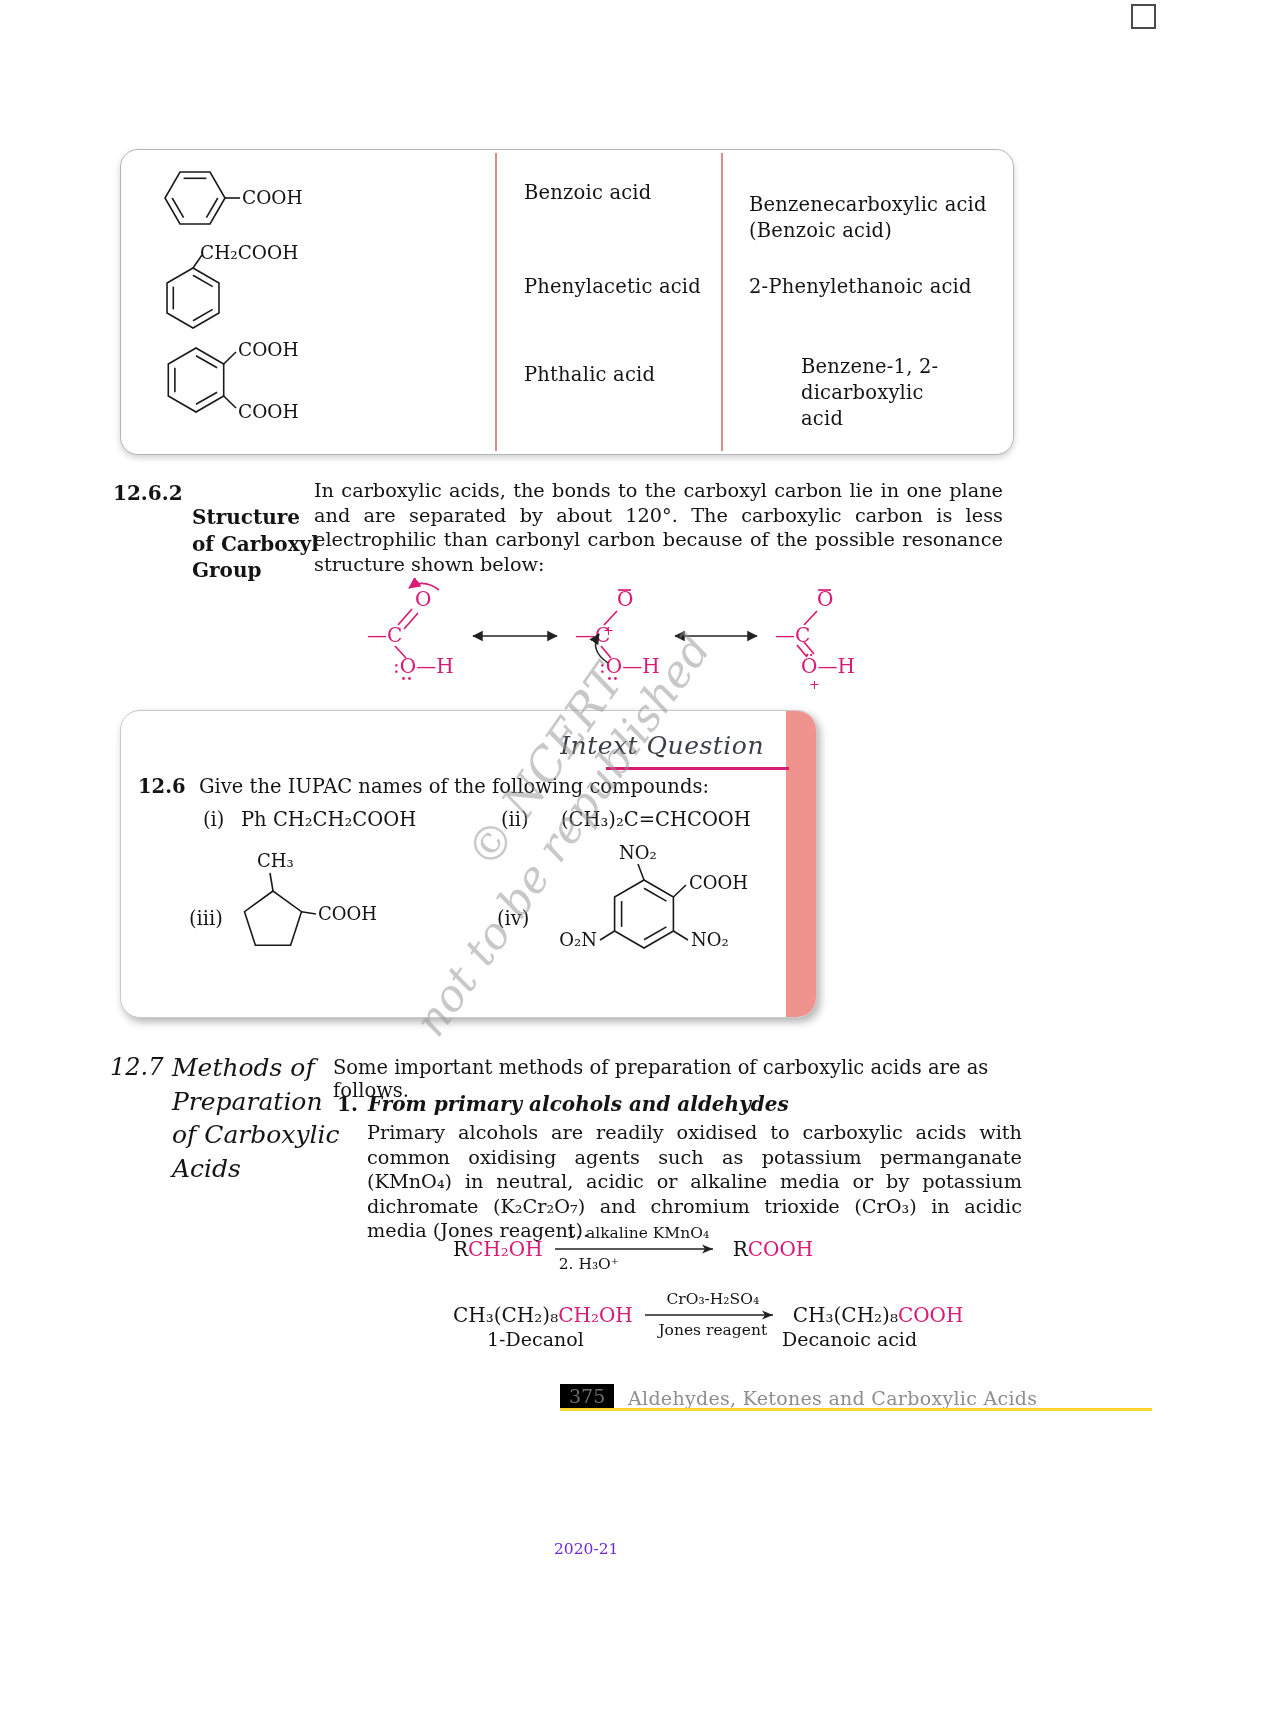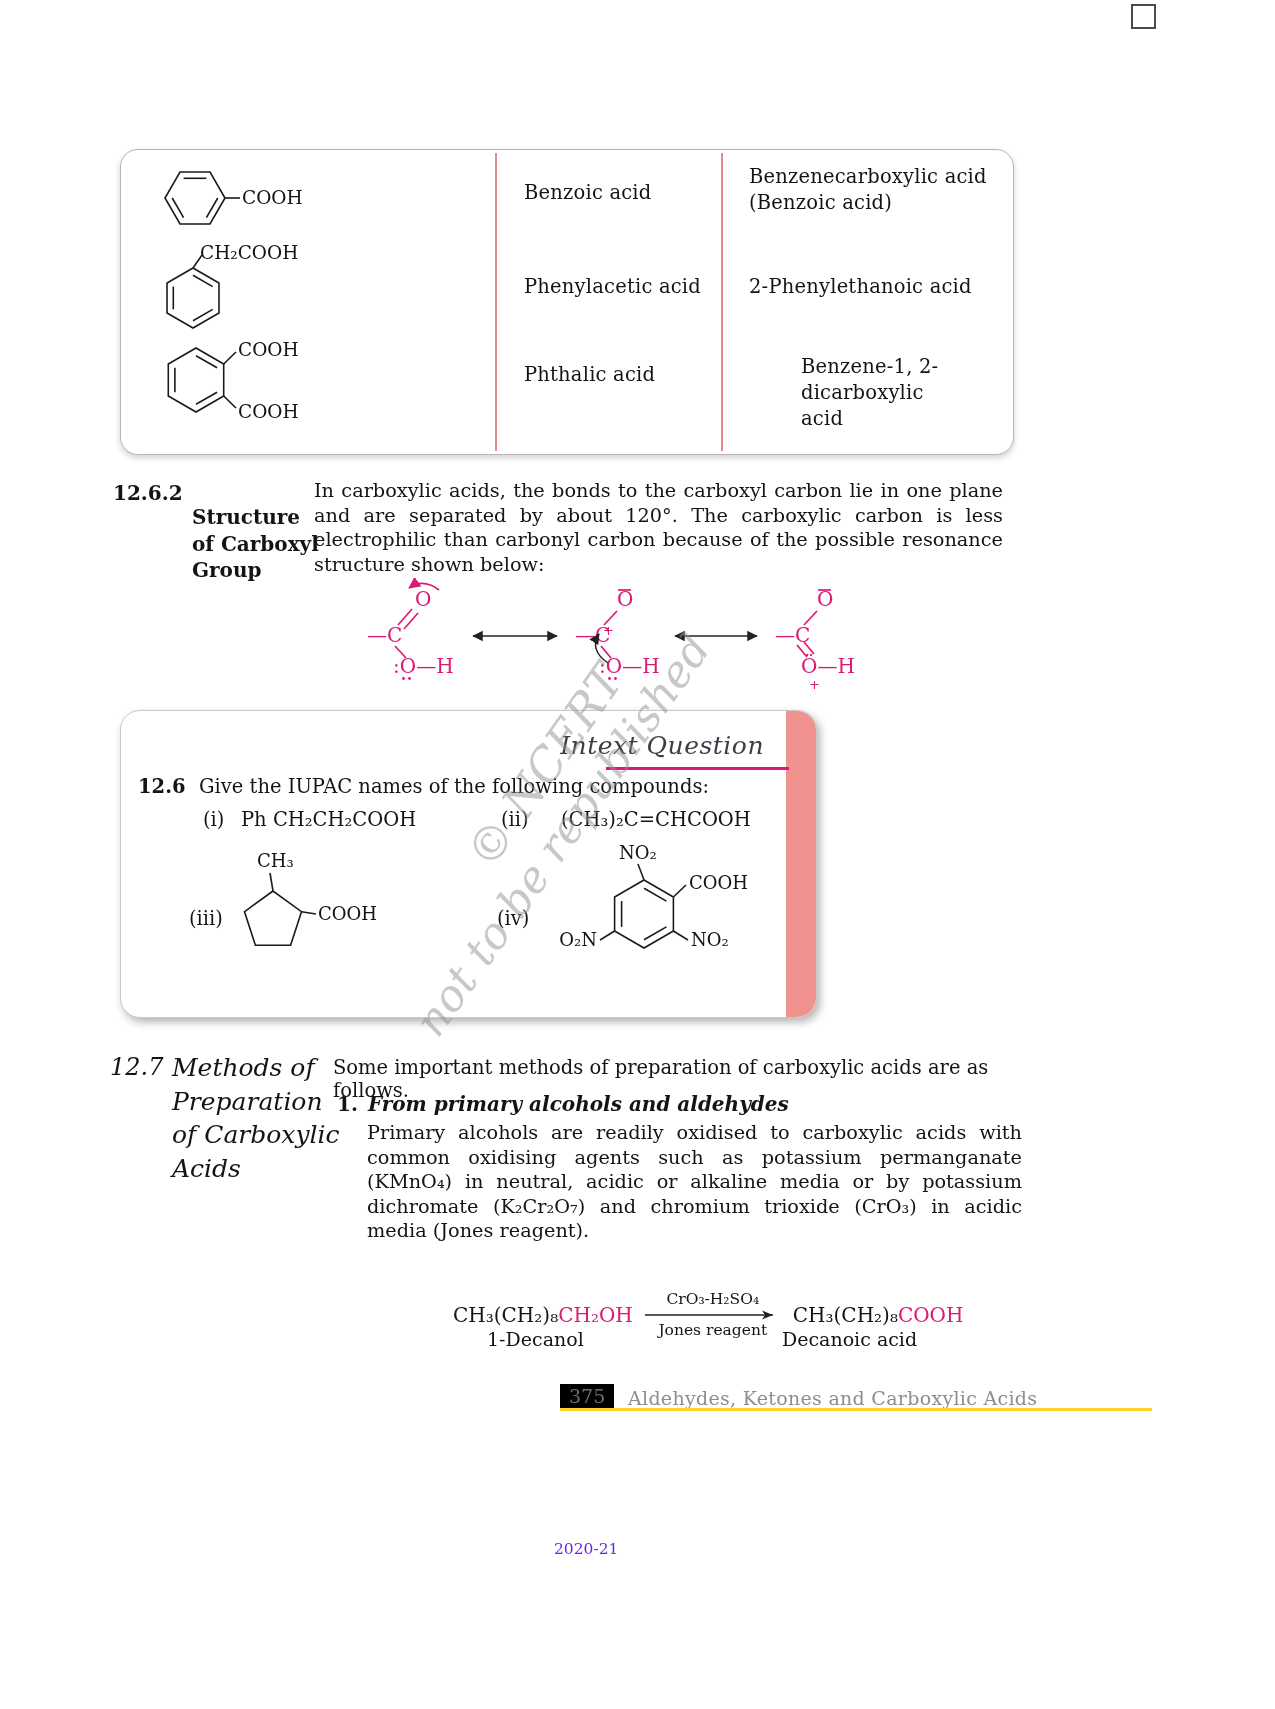--- a/index.html
+++ b/index.html
@@ -14,21 +14,21 @@
   
   #corner-square { left:1131px; top:4px; width:25px; height:25px; border:2px solid #4b4b4b; }
 
   
   #name-table { left:120px; top:149px; width:894px; height:306px;
     border:1.5px solid #b5b5b5; border-radius:18px;
     box-shadow:0 3px 6px rgba(0,0,0,.18); background:#fff; }
   .tdiv { position:absolute; top:3px; bottom:3px; width:1.5px; background:#e08a8a; }
   #tdiv1 { left:374px; } #tdiv2 { left:600px; }
   .cell { position:absolute; font-size:19.5px; line-height:26px; letter-spacing:.2px; }
-  #row1-common { left:403px; top:30px; } #row1-iupac { left:628px; top:14px; }
+  #row1-common { left:403px; top:30px; } #row1-iupac { left:628px; top:42px; }
   #row2-common { left:403px; top:124px; } #row2-iupac { left:628px; top:124px; }
   #row3-common { left:403px; top:212px; } #row3-iupac { left:636px; top:204px;margin-left:44px; }
   .struct-svg { position:absolute; }
   #row1-svg { left:26px; top:10px; }
   #row2-svg { left:22px; top:94px; }
   #row3-svg { left:20px; top:182px; }
   .ring { stroke:#1a1a1a; stroke-width:1.6; fill:none; }
   .chem-label { fill:#141414; stroke:none; font-size:18.5px; font-family:"DejaVu Serif", serif; }
 
   
@@ -265,20 +265,32 @@
     <div>Preparation</div>
     <div>of Carboxylic</div>
     <div>Acids</div>
   </div>
   <div class="abs" id="sec127-intro">Some important methods of preparation of carboxylic acids are as follows.</div>
   <div class="abs" id="method1-head">
     <span>1.</span><span class="it">From primary alcohols and aldehydes</span>
   </div>
   <div class="abs" id="method1-body">Primary alcohols are readily oxidised to carboxylic acids with common oxidising agents such as potassium permanganate (KMnO₄) in neutral, acidic or alkaline media or by potassium dichromate (K₂Cr₂O₇) and chromium trioxide (CrO₃) in acidic media (Jones reagent).</div>
 
+  <div class="abs rxn" id="rxn1">
+    <span><span>R</span><span class="pink">CH₂OH</span></span>
+    <span class="rxn-arrow">
+      <span class="cond">1. alkaline KMnO₄</span>
+      <svg class="arrow-line" width="170" height="12" viewBox="0 0 170 12">
+        <line x1="2" y1="6" x2="160" y2="6" stroke="#222" stroke-width="1.6"></line>
+        <path d="M160,6 L149,1.5 L152,6 L149,10.5 Z" fill="#222"></path>
+      </svg>
+      <span class="cond cond-bottom-left">2. H₃O⁺</span>
+    </span>
+    <span><span>R</span><span class="pink">COOH</span></span>
+  </div>
 
   <div class="abs rxn" id="rxn2">
     <span><span>CH₃(CH₂)₈</span><span class="pink">CH₂OH</span></span>
     <span class="rxn-arrow">
       <span class="cond">CrO₃-H₂SO₄</span>
       <svg class="arrow-line" width="140" height="12" viewBox="0 0 140 12">
         <line x1="2" y1="6" x2="130" y2="6" stroke="#222" stroke-width="1.6"></line>
         <path d="M130,6 L119,1.5 L122,6 L119,10.5 Z" fill="#222"></path>
       </svg>
       <span class="cond">Jones reagent</span>

